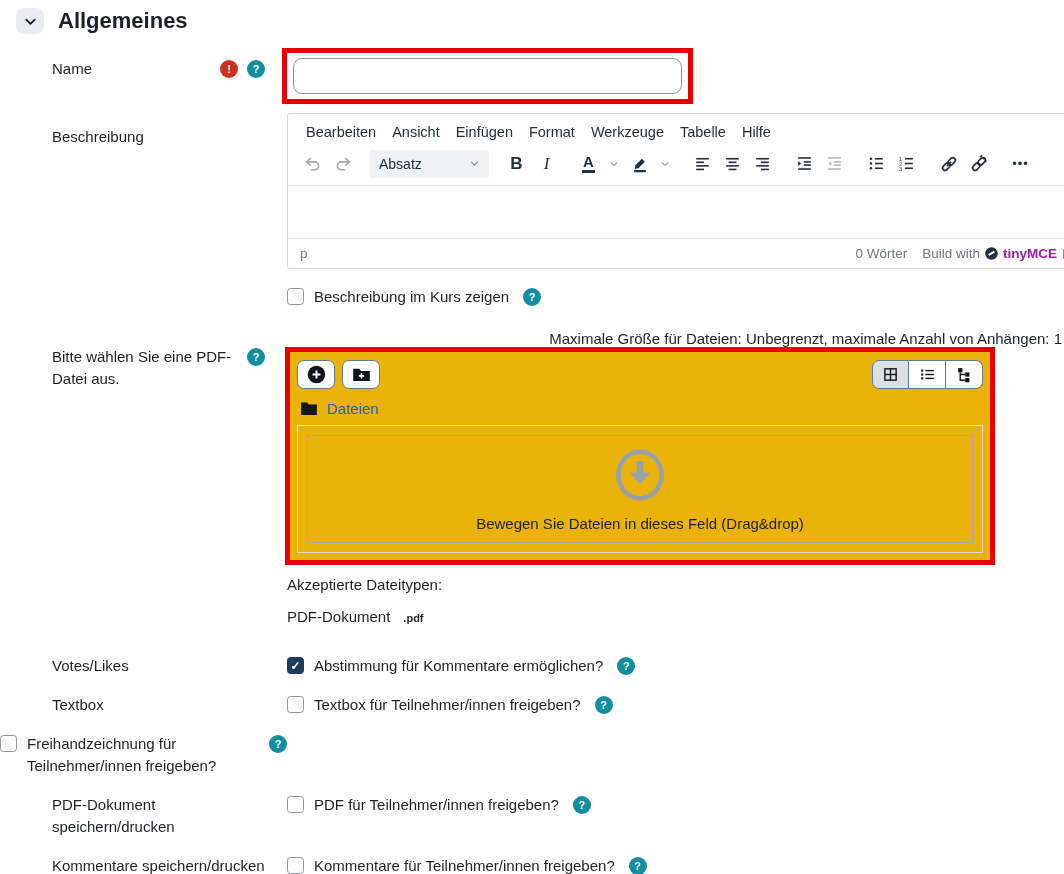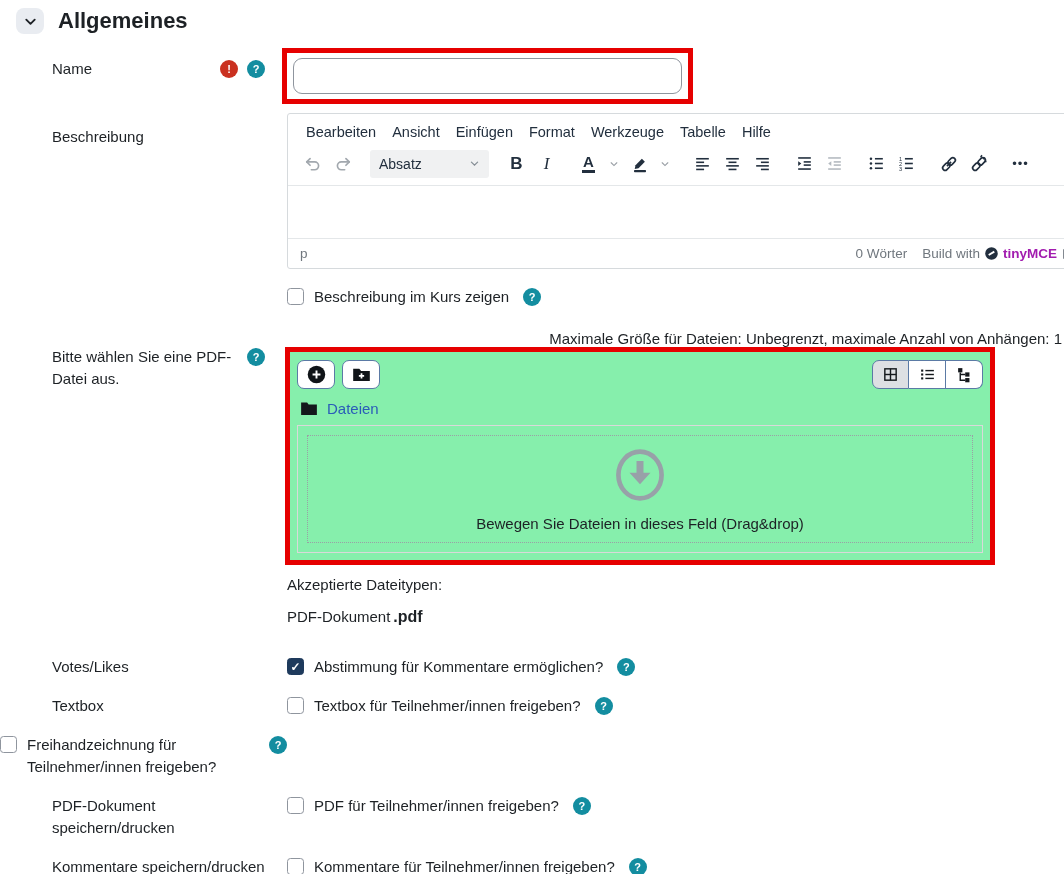--- a/index.html
+++ b/index.html
@@ -69,41 +69,41 @@
         display:flex; align-items:center; justify-content:center; color:#fff; font-size:12px; font-weight:bold; }
   .cb-line { display:flex; align-items:flex-start; gap:10px; line-height:22px; }
   .cb-line .help { margin-top:2px; margin-left:4px; }
 
   .show-course-row { margin-top:17px; }
 
   
   .file-row { margin-top:22px; }
   .file-row .label-cell { padding-top:16px; }
   .max-note { width:777px; text-align:right; font-size:15px; padding-right:2px; margin-bottom:0; }
-  .red-box-fm { border:5px solid #e60000; width:710px; margin-left:-2px; background:#86efac; padding:6px 7px 7px; }
+  .red-box-fm { border:5px solid #e60000; width:710px; margin-left:-2px; background:#eab308; padding:6px 7px 7px; }
   .fm-toolbar { display:flex; align-items:center; padding:2px 0 4px; }
   .fm-left { display:flex; gap:7px; }
   .fm-btn { width:38px; height:29px; background:#fff; border:1px solid #5b7aa5; border-radius:7px;
             display:flex; align-items:center; justify-content:center; cursor:pointer; }
   .fm-views { margin-left:auto; display:flex; }
   .fm-view-btn { width:37px; height:29px; background:#fff; border:1px solid #5b7aa5; border-left-width:0;
                  display:flex; align-items:center; justify-content:center; cursor:pointer; }
   .fm-view-btn:first-child { border-left-width:1px; border-radius:7px 0 0 7px; }
   .fm-view-btn:last-child { border-radius:0 7px 7px 0; }
   .fm-view-btn.active { background:#dde0e3; }
   .fm-breadcrumb { display:flex; align-items:center; gap:9px; padding:7px 3px 8px; }
   .fm-breadcrumb-link { color:#2a5cb8; cursor:pointer; }
   .fm-content { border:1px solid #d9d9d9; padding:9px; }
   .dropzone { border:1px dotted #9aa0a5; height:108px; display:flex; flex-direction:column;
               align-items:center; justify-content:center; gap:12px; }
   .dropzone-text { font-size:15px; color:#1d2125; }
 
   .accepted { margin-top:11px; }
   .accepted-title { margin-bottom:15px; }
-  .accepted-ext { font-size:16px; font-weight:bold; margin-left:3px; }
+  .accepted-ext { font-size:11px; font-weight:bold; margin-left:13px; }
 
   
   .options { margin-top:30px; }
   .option-row { margin-bottom:17px; }
   .option-row .content-cell { padding-top:0; }
 
   svg { display:block; }
 </style>
 </head>
 <body>

